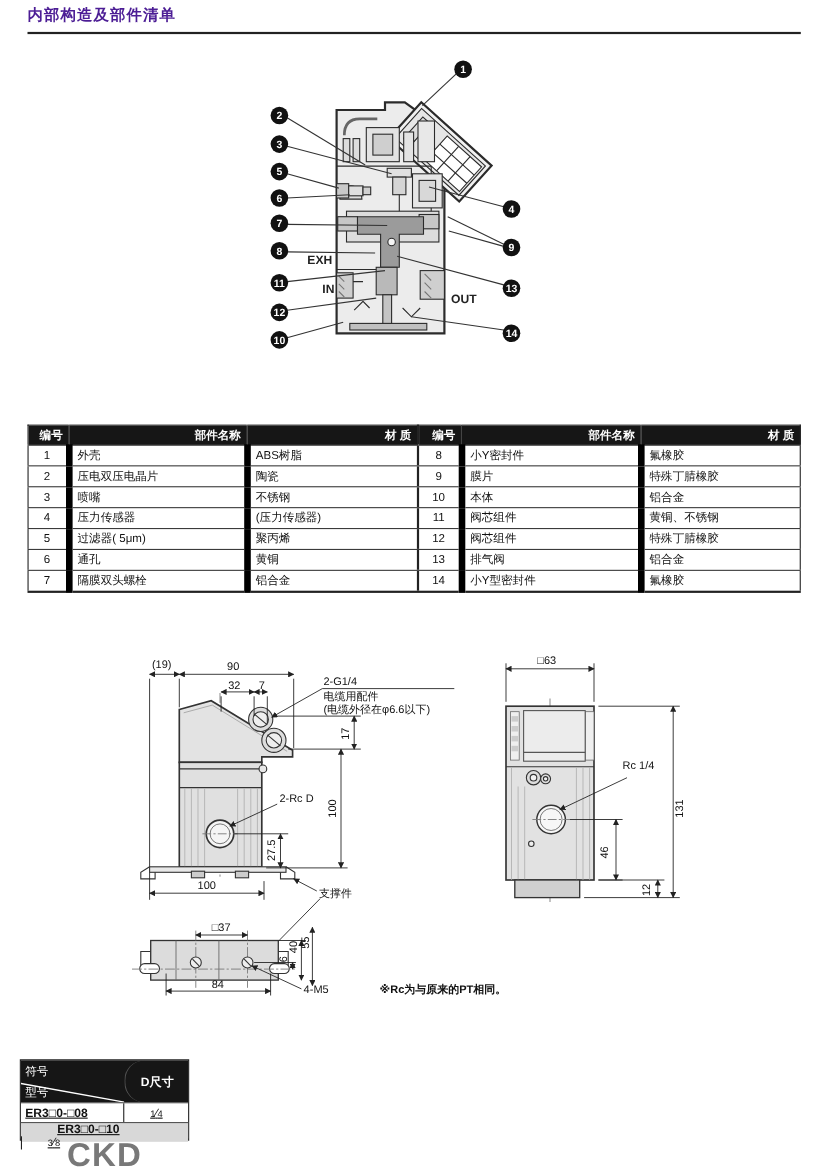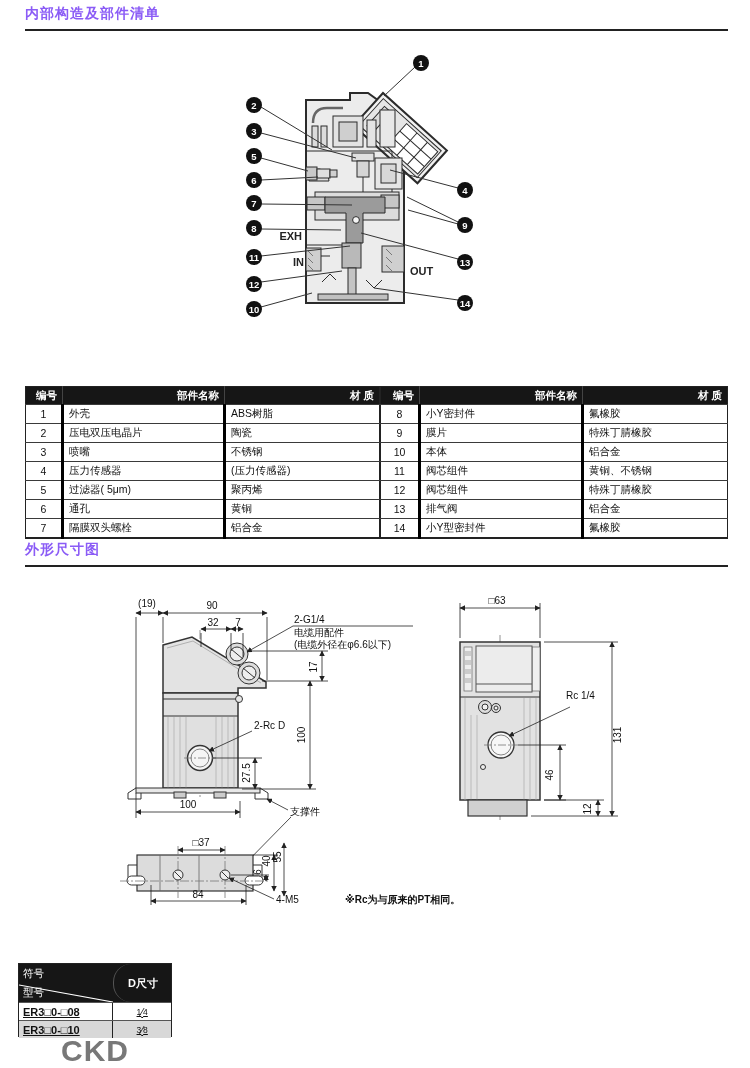--- a/index.html
+++ b/index.html
@@ -1,45 +1,45 @@
 <!DOCTYPE html>
 <html><head>
 <meta charset="utf-8">
 <style>
   html,body{margin:0;padding:0;background:#fff;}
   .page{position:relative;width:750px;height:1068px;background:#fff;overflow:hidden;
         font-family:"Liberation Sans","DejaVu Sans",sans-serif;color:#111;}
   .sec-title{position:absolute;left:25px;width:703px;font-size:14px;font-weight:600;
-        letter-spacing:1px;color:#8b5cf6;padding-bottom:6px;border-bottom:2px solid #222;}
+        letter-spacing:1px;color:#4c1d95;padding-bottom:6px;border-bottom:2px solid #222;}
   svg{position:absolute;left:0;}
   svg text{font-family:"Liberation Sans","DejaVu Sans",sans-serif;}
   .dimtxt{font-size:10px;fill:#111;}
   .cjk{font-size:10px;fill:#111;}
   .portlbl{font-size:11px;font-weight:bold;fill:#222;}
   .callout-num{font-size:9.5px;font-weight:bold;fill:#fff;text-anchor:middle;}
   
   table.parts{position:absolute;top:386px;border-collapse:collapse;table-layout:fixed;
         font-size:10.5px;border:1px solid #222;border-bottom:2px solid #222;}
   table.parts th{background:#161616;color:#fff;font-weight:bold;height:15px;
         padding:1px 5px;text-align:right;border-left:1px solid #444;}
-  table.parts td{height:18px;padding:0 5px;border-top:1px solid #3a3a3a;border-left:3px solid #000000;}
+  table.parts td{height:18px;padding:0 5px;border-top:1px solid #3a3a3a;border-left:6px solid #000000;}
   table.parts th:first-child,table.parts td:first-child{border-left:none;}
   td.cnum{text-align:center;padding:0 2px;}
   
   .spec{position:absolute;left:18px;top:963px;width:154px;height:74px;
         border:1px solid #222;border-bottom:2px solid #222;box-sizing:border-box;font-size:11px;}
   .spec .hdr{position:relative;height:38px;background:#161616;color:#fff;}
   .spec .hdr .corner-top{position:absolute;left:4px;top:3px;font-size:10.5px;}
   .spec .hdr .corner-bottom{position:absolute;left:4px;bottom:2px;font-size:10.5px;}
   .spec .hdr .dcol{position:absolute;left:94px;top:0;width:58px;height:38px;
         display:flex;align-items:center;justify-content:center;font-size:11px;font-weight:bold;
         border-left:1px solid #555;border-radius:18px;}
   .spec .hdr svg{position:absolute;left:0;top:0;}
   .spec .row{display:flex;height:17px;border-top:1px solid #555;align-items:center;text-decoration:underline;}
-  .spec .row.alt{background:#d8d8d8;}
+  .spec .row.alt{background:#d8d8d8;flex-direction:column;}
   .spec .model{width:94px;padding-left:4px;font-weight:bold;box-sizing:border-box;}
   .spec .dval{width:58px;text-align:center;border-left:1px solid #222;align-self:stretch;
         display:flex;align-items:center;justify-content:center;}
   .fnum{font-size:8.5px;vertical-align:3px;}
   .fden{font-size:8.5px;vertical-align:-1px;}
   .fsl{font-size:11px;}
   .logo{position:absolute;left:18px;top:1034px;width:154px;text-align:center;
         font-size:30px;font-weight:800;color:#787878;letter-spacing:1px;}
 </style>
 </head>
@@ -293,21 +293,20 @@
           <td>铝合金</td>
         </tr>
       <tr>
           <td class="cnum">14</td>
           <td>小Y型密封件</td>
           <td>氟橡胶</td>
         </tr>
     </tbody>
   </table>
 
-  <div class="sec-title" style="top:541px">外形尺寸图</div>
 
   <svg style="top:585px" width="750" height="365" viewBox="0 0 750 365">
     <defs>
       <marker id="ar2" viewBox="0 0 10 10" refX="9" refY="5" markerWidth="7" markerHeight="7" orient="auto-start-reverse">
           <path d="M0,0 L10,5 L0,10 z" fill="#222"></path>
         </marker>
     </defs>
 
     <g stroke="#333" fill="none" stroke-width="1">
       <line x1="200" y1="45" x2="200" y2="212" stroke="#777" stroke-width="0.8" stroke-dasharray="9 2 2 2"></line>

